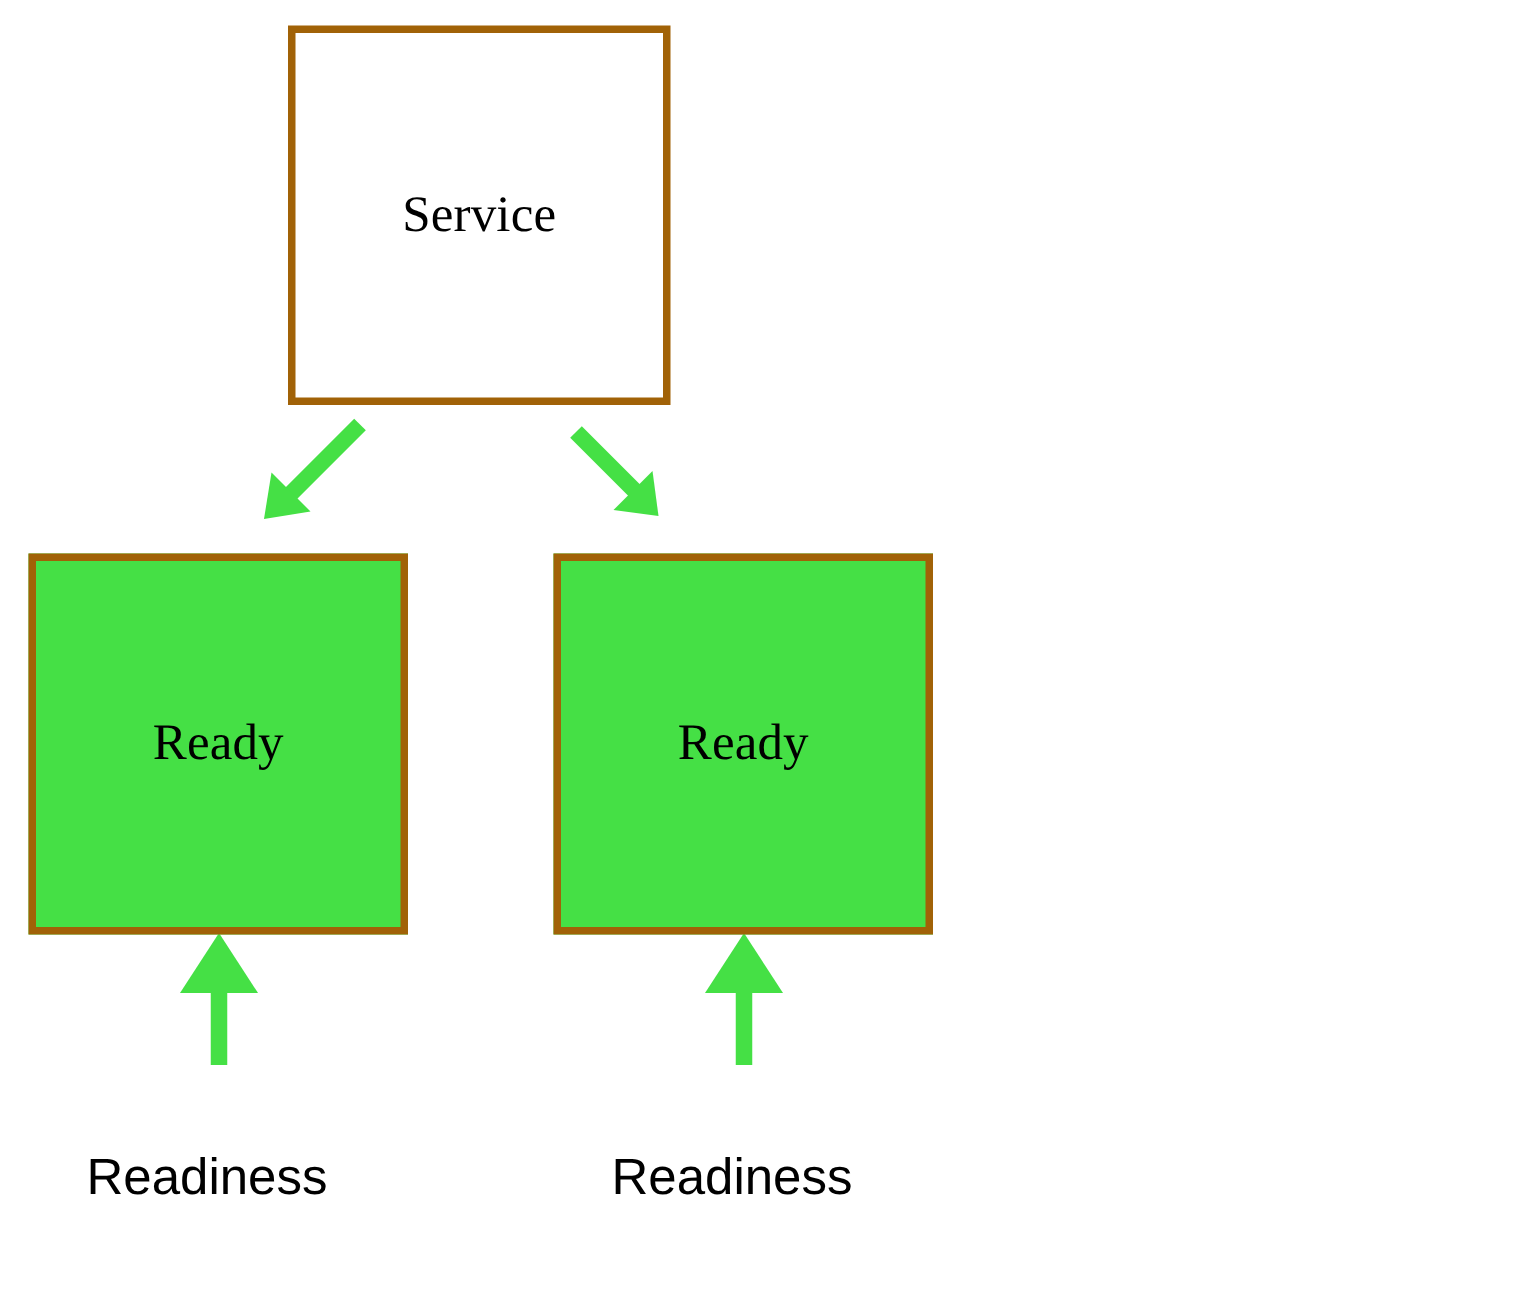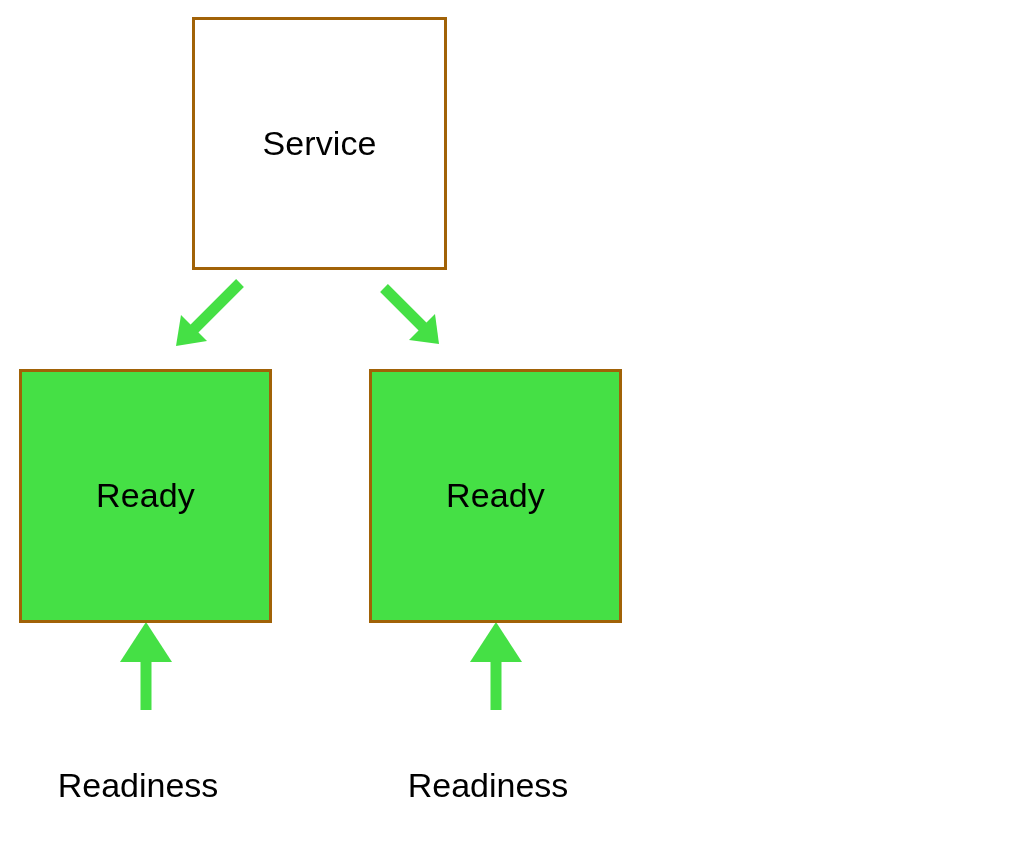--- a/index.html
+++ b/index.html
@@ -15,24 +15,25 @@
   #canvas {
     position: relative;
     width: 1010px;
     height: 862px;
     background: #ffffff;
     overflow: hidden;
   }
   .node {
     position: absolute;
     box-sizing: border-box;
-    border: 3px solid #a16207;
+    border: 5px solid #a16207;
     display: flex;
     align-items: center;
     justify-content: center;
+    font-family: Liberation Serif, serif;
   }
   .node-label {
     font-size: 34px;
     line-height: 1.1;
     color: #000000;
     text-align: center;
     letter-spacing: 0.1px;
     white-space: nowrap;
   }
   #service-node {

